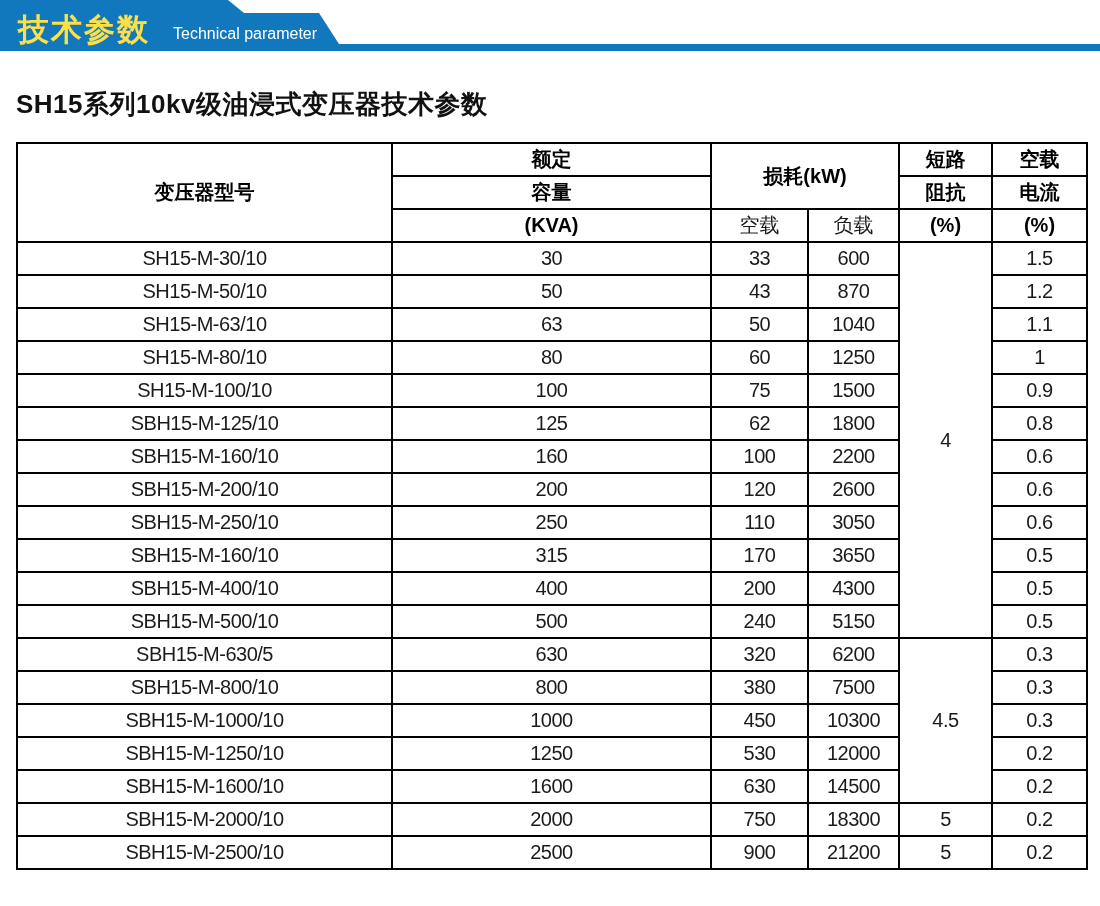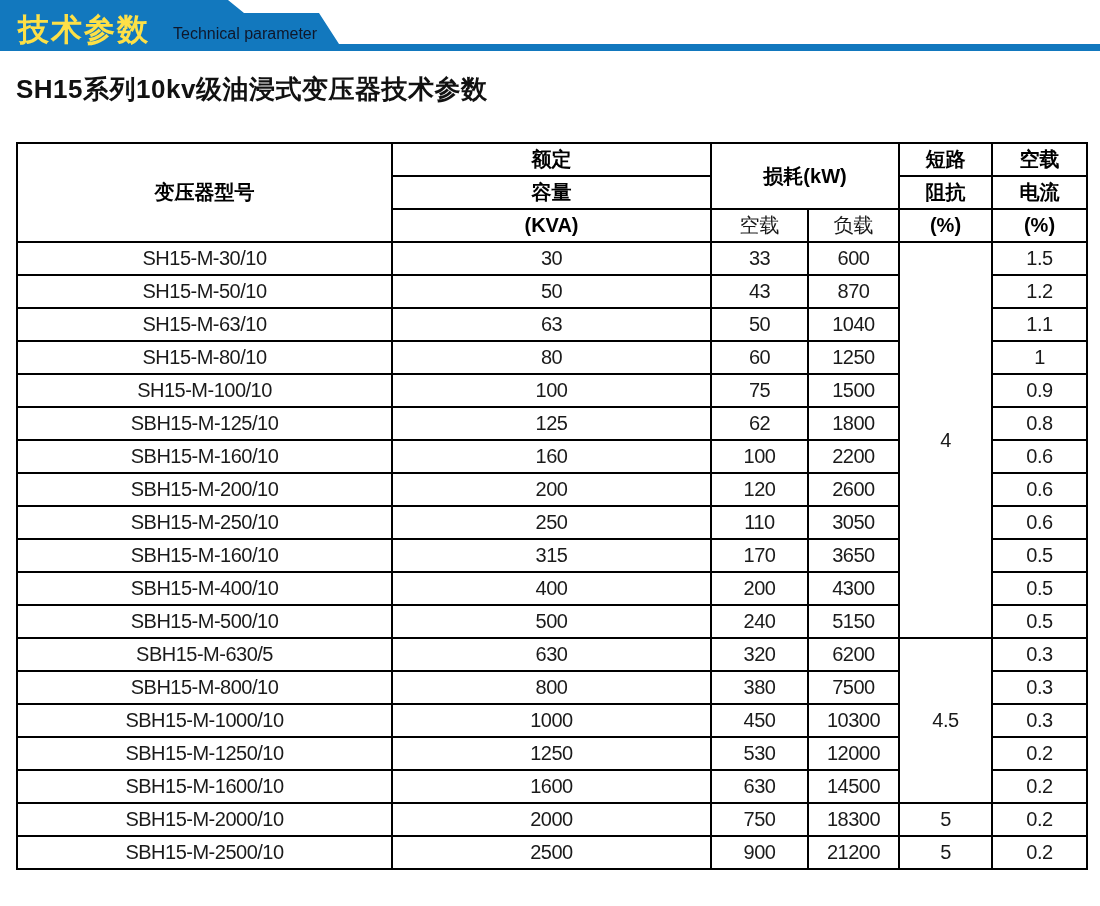--- a/index.html
+++ b/index.html
@@ -27,26 +27,26 @@
     left: 18px; top: 9px;
     font-size: 31px;
     font-weight: bold;
     letter-spacing: 2px;
     color: #fde047;
   }
   .banner-en {
     position: absolute;
     left: 173px; top: 25px;
     font-size: 16px;
-    color: #0f172a;
+    color: #ffffff;
   }
 
   .page-title {
     position: absolute;
-    left: 16px; top: 72px;
+    left: 16px; top: 87px;
     font-size: 26px;
     font-weight: bold;
     color: #111111;
     letter-spacing: 0.5px;
   }
 
   
   table.params {
     position: absolute;
     left: 16px; top: 142px;

